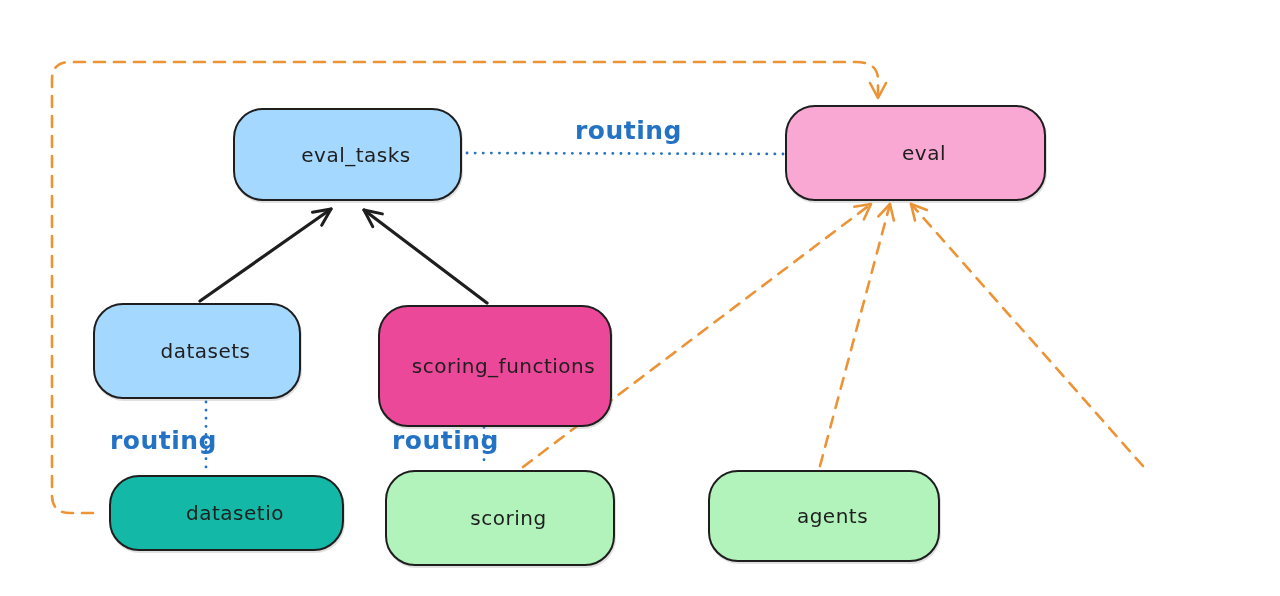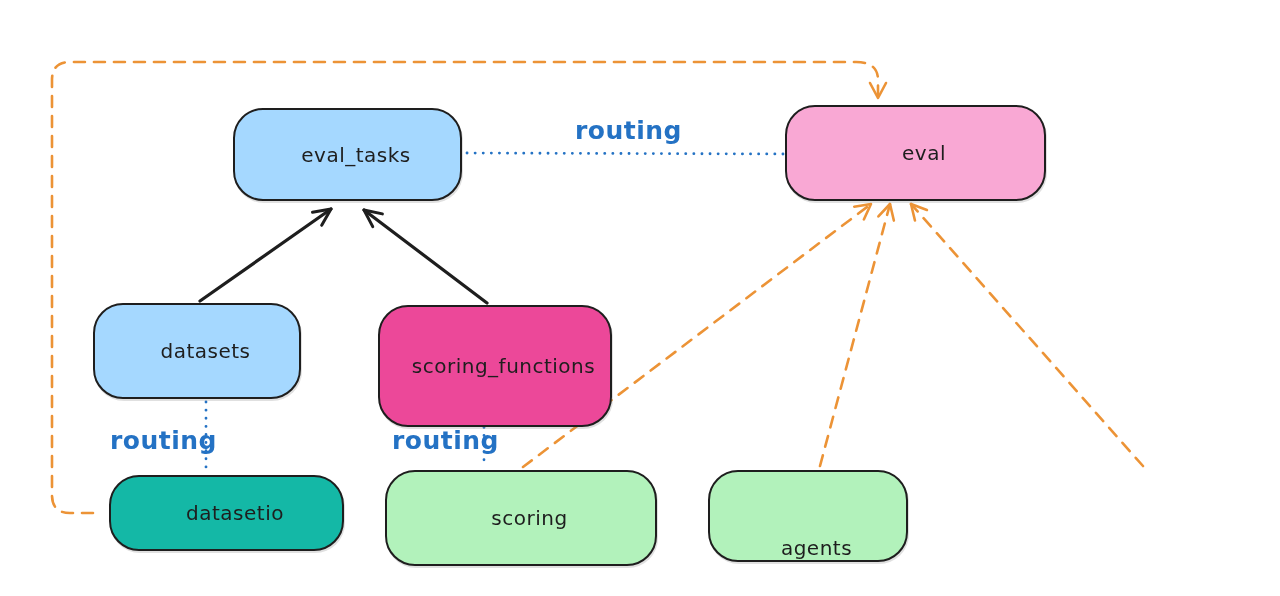--- a/index.html
+++ b/index.html
@@ -87,25 +87,25 @@
   </div>
 
   <div class="node node-blue" style="left: 378px; top: 305px; width: 234px; height: 122px; background: #ec4899;">
     <span>scoring_functions</span>
   </div>
 
   <div class="node node-green" style="left: 93px; top: 475px; width: 235px; height: 76px; background: #14b8a6; margin-left: 16px;">
     <span>datasetio</span>
   </div>
 
-  <div class="node node-green" style="left: 385px; top: 470px; width: 272px; height: 96px; background: rgb(178, 242, 187);">
+  <div class="node node-green" style="left: 385px; top: 470px; width: 230px; height: 96px; background: rgb(178, 242, 187);">
     <span>scoring</span>
   </div>
 
-  <div class="node node-green" style="left: 708px; top: 470px; width: 200px; height: 92px; background: rgb(178, 242, 187); align-items: flex-end;">
+  <div class="node node-green" style="left: 708px; top: 470px; width: 232px; height: 92px; background: rgb(178, 242, 187);">
     <span>agents</span>
   </div>
 
 
   <div class="edge-label" style="left: 575px; top: 116px; width: 90px; color: rgb(36, 114, 196);">routing</div>
 
   <div class="edge-label" style="left: 110px; top: 426px; width: 90px; color: rgb(36, 114, 196);">routing</div>
 
   <div class="edge-label" style="left: 392px; top: 426px; width: 90px; color: rgb(36, 114, 196);">routing</div>
 

